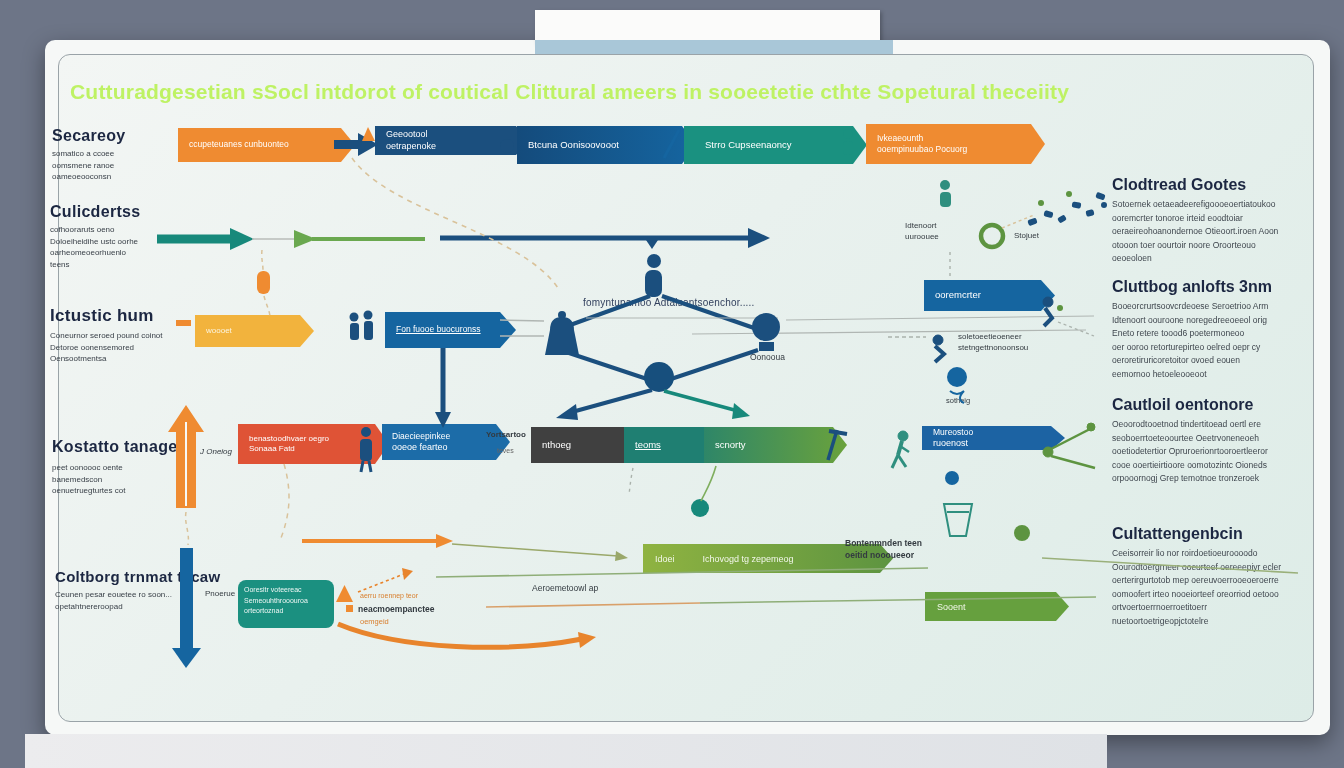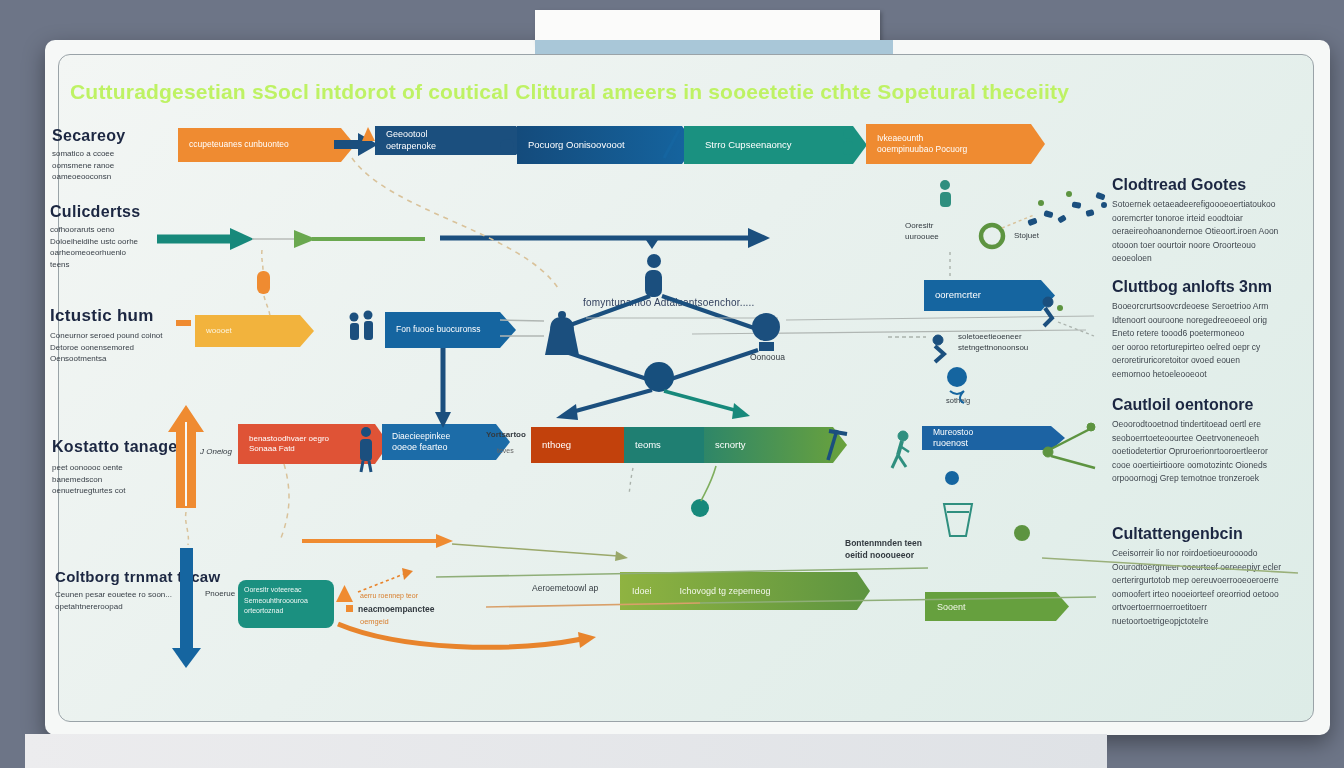--- a/index.html
+++ b/index.html
@@ -28,21 +28,21 @@
   .lbl-h{position:absolute;font-weight:bold;color:#1c2742;font-size:16px;letter-spacing:.3px;}
   .lbl-h.sm{font-size:15px;}
   .lbl-s{position:absolute;font-size:8px;color:#3a4149;line-height:1.45;white-space:pre-line;}
   .rsec-h{position:absolute;font-weight:bold;color:#1c2742;font-size:16px;}
   .rsec-b{position:absolute;width:190px;font-size:8.5px;color:#3f464e;line-height:1.6;white-space:pre-line;}
   .chev{
     position:absolute;display:flex;flex-direction:column;justify-content:center;
     padding:0 16px 0 11px;color:#fff;line-height:1.3;font-size:9.5px;
     clip-path:polygon(0 0, calc(100% - 14px) 0, 100% 50%, calc(100% - 14px) 100%, 0 100%);
   }
-  .chev.flat{clip-path:none;padding-right:8px;}
+  .chev.flat{clip-path:none;padding-right:8px;text-decoration:underline;}
   .chev .t2{font-size:9px;}
   .note{position:absolute;font-size:8px;color:#333a40;line-height:1.4;white-space:pre-line;}
   .tealbox{
     position:absolute;left:238px;top:580px;width:96px;height:48px;border-radius:8px;
     background:#1b9080;color:#eef7f4;font-size:7px;line-height:1.5;
     padding:5px 6px;box-sizing:border-box;white-space:pre-line;
   }
   .diamond-text{position:absolute;left:583px;top:297px;font-size:10px;color:#33415e;letter-spacing:.2px;}
   .greenbar{
     position:absolute;display:flex;align-items:center;gap:28px;color:#f2f7ea;font-size:9px;
@@ -111,21 +111,21 @@
 nuetoortoetrigeopjctotelre</div>
 
 <div class="chev" style="left:178px;top:128px;width:150px;height:34px;background:#ef8b31;font-size:8.5px;">
     <span>ccupeteuanes cunbuonteo</span>
   </div>
 <div class="chev" style="left:375px;top:126px;width:128px;height:29px;background:#1b4f7e;font-size:9px;">
     <span>Geeootool</span>
     <span class="t2">oetrapenoke</span>
   </div>
 <div class="chev" style="left:517px;top:126px;width:152px;height:38px;background:linear-gradient(90deg,#144b7c,#1565a0);">
-    <span>Pocuorg Oonisoovooot</span>
+    <span>Btcuna Oonisoovooot</span>
   </div>
 <div class="chev" style="left:684px;top:126px;width:146px;height:38px;background:#1a9180;padding-left:21px;">
     <span>Strro Cupseenaoncy</span>
   </div>
 <div class="chev" style="left:866px;top:124px;width:152px;height:40px;background:#ef8b31;font-size:8.5px;">
     <span>Ivkeaeounth</span>
     <span class="t2" style="font-size:8.5px;">ooempinuubao Pocuorg</span>
   </div>
 
 <div class="chev" style="left:195px;top:315px;width:92px;height:32px;background:#f2b33d;color:#fbf4df;font-size:8px;">
@@ -140,45 +140,45 @@
 <div class="chev" style="left:238px;top:424px;width:124px;height:40px;background:#df5336;font-size:8px;">
     <span>benastoodhvaer oegro</span>
     <span class="t2" style="font-size:8px;">Sonaaa Fatd</span>
   </div>
 <div class="chev" style="left:382px;top:424px;width:102px;height:36px;background:#1c6ca8;font-size:8.5px;padding-left:10px;">
     <span>Diaecieepinkee</span>
     <span class="t2">ooeoe fearteo</span>
   </div>
 <div class="note" style="left:486px;top:429px;font-weight:bold;font-size:8px;">Yortsartoo</div>
 <div class="note" style="left:497px;top:446px;font-size:7px;color:#666;">teves</div>
-<div class="chev" style="left:531px;top:427px;width:88px;height:36px;background:#c2410c;">
+<div class="chev" style="left:531px;top:427px;width:88px;height:36px;background:#404040;">
     <span>nthoeg</span>
   </div>
 <div class="chev flat" style="left:624px;top:427px;width:80px;height:36px;background:#1f7f72;align-items:flex-start;">
     <span>teoms</span>
   </div>
 <div class="chev" style="left:704px;top:427px;width:116px;height:36px;background:linear-gradient(90deg,#2e8668,#6aa23c);">
     <span>scnorty</span>
   </div>
 <div class="chev" style="left:922px;top:426px;width:116px;height:24px;background:#1c63a3;font-size:8.5px;">
     <span>Mureostoo</span>
     <span class="t2">ruoenost</span>
   </div>
 
-<div class="greenbar" style="left:620px;top:544px;width:220px;height:38px;background:linear-gradient(90deg,#8fb341,#5d9440);margin-top:28px;">
+<div class="greenbar" style="left:643px;top:544px;width:220px;height:29px;background:linear-gradient(90deg,#8fb341,#5d9440);">
   <span>Idoei</span>
   <span>Ichovogd tg  zepemeog</span>
 </div>
 <div class="note" style="left:845px;top:538px;font-size:8.5px;font-weight:bold;">Bontenmnden teen
 oeitid noooueeor</div>
 <div class="greenbar" style="left:925px;top:544px;width:114px;height:29px;background:#66a03e;margin-top:48px;">
   <span>Sooent</span>
 </div>
 
-<div class="note" style="left:905px;top:220px;text-align:left;">Ooresitr
+<div class="note" style="left:905px;top:220px;text-align:left;">Idtenoort
 uuroouee</div>
 <div class="note" style="left:1014px;top:230px;">Stojuet</div>
 <div class="chev" style="left:924px;top:280px;width:104px;height:31px;background:#1565a0;">
     <span>ooremcrter</span>
   </div>
 <div class="note" style="left:958px;top:331px;">soletoeetieoeneer
 stetngettnonoonsou</div>
 <div class="note" style="left:946px;top:396px;font-size:7.5px;">sotheig</div>
 
 <div class="note" style="left:200px;top:446px;font-size:8px;font-style:italic;">J Oneiog</div>

